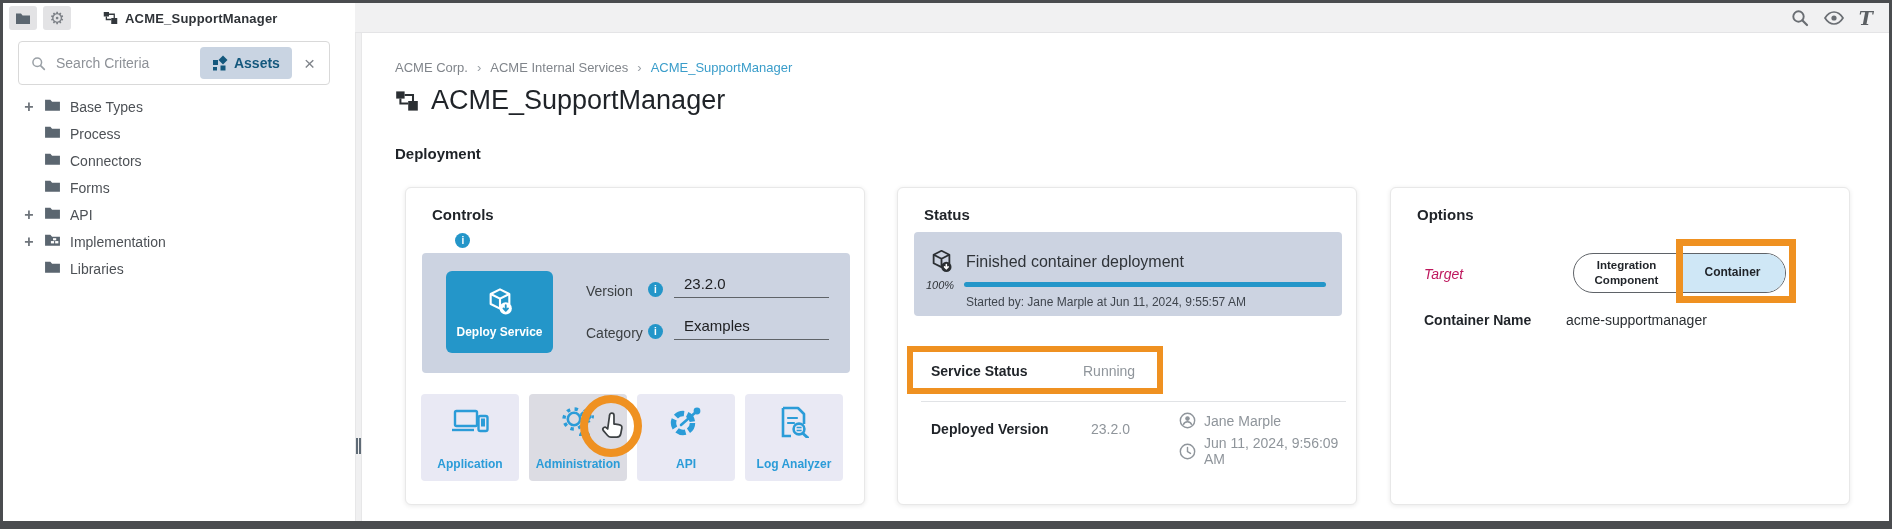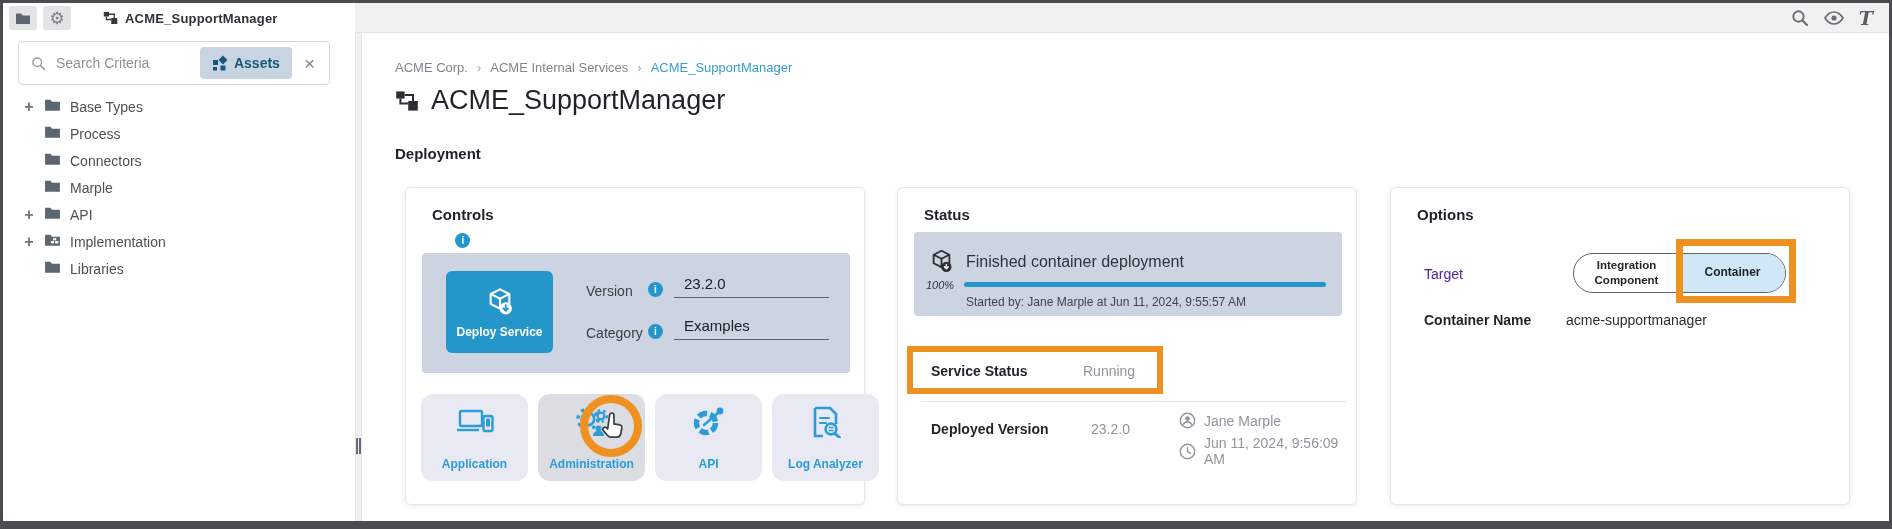--- a/index.html
+++ b/index.html
@@ -64,21 +64,21 @@
 
   
   .panel{position:absolute;left:16px;background:var(--panel);border-radius:4px;}
   .controls-panel{top:65px;width:428px;height:120px;}
   .deploy-btn{position:absolute;left:24px;top:18px;width:107px;height:82px;background:var(--accent);border-radius:6px;cursor:pointer;display:flex;flex-direction:column;align-items:center;justify-content:center;gap:7px;}
   .deploy-btn span{font-size:12px;font-weight:bold;color:#fff;}
   .field-label{position:absolute;font-size:14px;color:#3c4043;}
   .field-info{position:absolute;}
   .field-value{position:absolute;width:155px;font-size:15px;color:#202124;border-bottom:1px solid #5f6368;padding:0 4px 5px 10px;}
   .tiles{position:absolute;left:15px;top:206px;display:flex;gap:10px;}
-  .tile{width:107px;height:87px;background:var(--tile);border-radius:12px;cursor:pointer;display:flex;flex-direction:column;align-items:center;justify-content:flex-end;padding-bottom:10px;gap:8px;}
+  .tile{width:98px;height:87px;background:var(--tile);border-radius:4px;cursor:pointer;display:flex;flex-direction:column;align-items:center;justify-content:flex-end;padding-bottom:10px;gap:8px;}
   .tile.hovered{background:var(--tile-hover);}
   .tile-icon{flex:1;display:flex;align-items:center;justify-content:center;}
   .tile-label{font-size:12px;font-weight:bold;color:var(--accent-lt);white-space:nowrap;}
   .annot-circle{position:absolute;left:174px;top:207px;width:62px;height:62px;border:8px solid var(--orange);border-radius:50%;pointer-events:none;display:flex;align-items:center;justify-content:center;}
   .annot-rect{position:absolute;border:6px solid var(--orange);pointer-events:none;}
 
   
   .status-panel{top:44px;width:428px;height:84px;}
   .status-msg{position:absolute;left:52px;top:21px;font-size:16px;color:#2f3338;}
   .status-pct{position:absolute;left:6px;top:47px;width:40px;text-align:center;font-size:11px;color:#2f3338;font-style:italic;}
@@ -181,21 +181,21 @@
       <div class="tree-row">
         <span class="tree-folder"><svg width="17" height="14" viewBox="0 0 16 13">
               <path d="M1 1.5 h5 l1.6 2 H15 V12 H1 Z" fill="#5b6670"></path>
             </svg></span>
         <span class="tree-label">Connectors</span>
       </div>
       <div class="tree-row">
         <span class="tree-folder"><svg width="17" height="14" viewBox="0 0 16 13">
               <path d="M1 1.5 h5 l1.6 2 H15 V12 H1 Z" fill="#5b6670"></path>
             </svg></span>
-        <span class="tree-label">Marple</span>
+        <span class="tree-label">Forms</span>
       </div>
       <div class="tree-row">
         <span class="tree-plus">+</span>
         <span class="tree-folder"><svg width="17" height="14" viewBox="0 0 16 13">
               <path d="M1 1.5 h5 l1.6 2 H15 V12 H1 Z" fill="#5b6670"></path>
             </svg></span>
         <span class="tree-label">API</span>
       </div>
       <div class="tree-row">
         <span class="tree-plus">+</span>
@@ -381,21 +381,21 @@
           <span>Jun 11, 2024, 9:56:09 AM</span>
         </span>
       </div>
     </div>
 
     <div class="card" style="left:1028px;">
       <div class="card-heading">
         <span>Options</span>
       </div>
 
-      <span class="kv-label" style="left:33px;top:78px;font-weight:normal;color:#4c1d95;">Target</span>
+      <span class="kv-label" style="left:33px;top:78px;font-weight:normal;color:#be185d;font-style:italic;">Target</span>
 
       <div class="toggle">
         <span class="toggle-seg">
             <span style="padding:0 10px;">Integration Component</span>
           </span>
         <span class="toggle-seg selected">
             <span>Container</span>
           </span>
       </div>
       <div class="annot-rect" style="left:285px;top:51px;width:120px;height:64px;border-width:7px;"></div>

